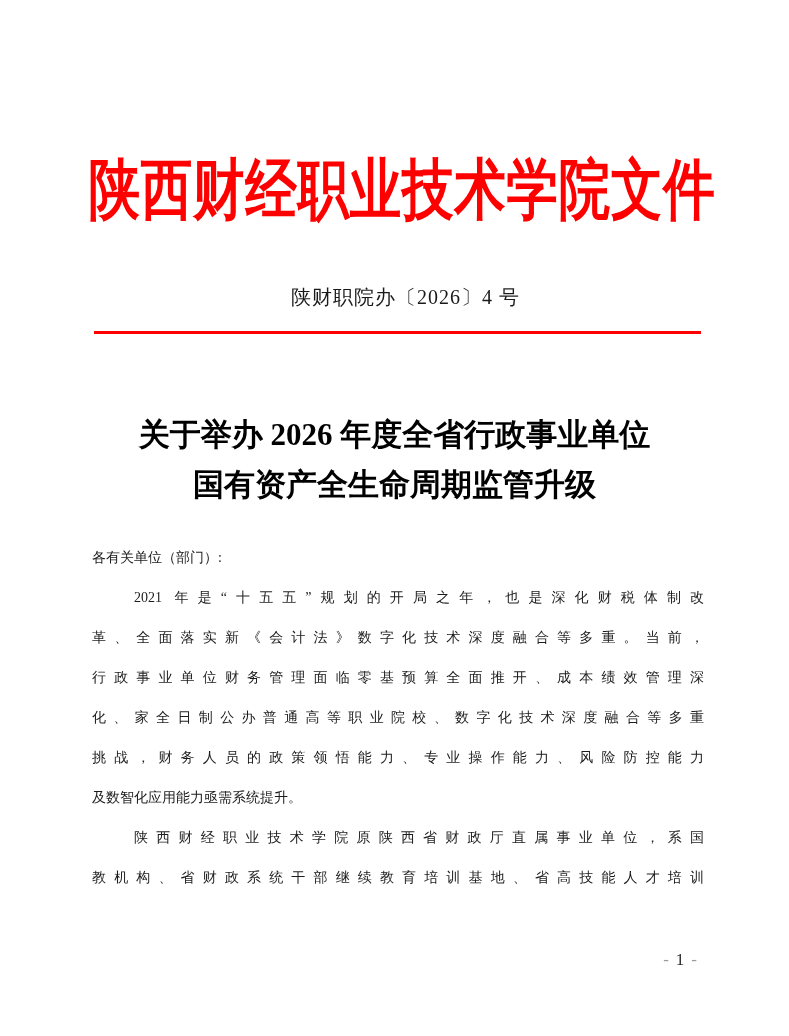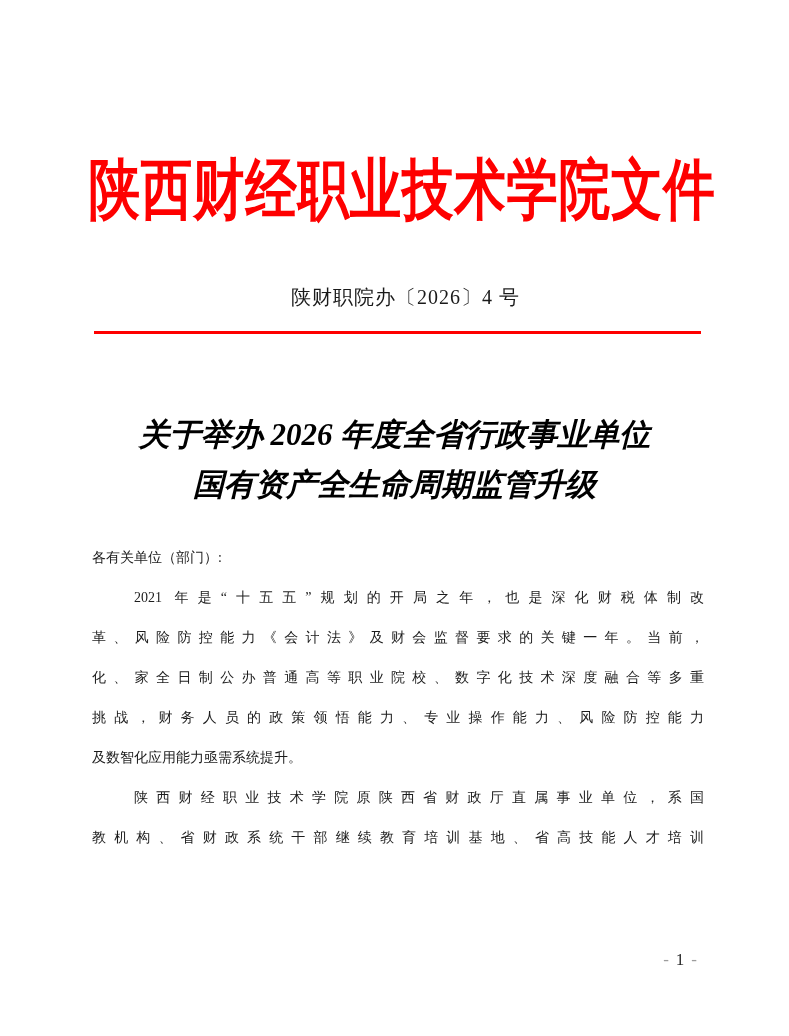--- a/index.html
+++ b/index.html
@@ -60,21 +60,20 @@
     left: 0;
     width: 100%;
     text-align: center;
     font-weight: bold;
     color: #000000;
     font-size: 31px;
     line-height: 50px;
   }
   .doc-title-line {
     white-space: nowrap;
-    font-style: italic;
   }
   .body-block {
     position: absolute;
     top: 538px;
     left: 92px;
     width: 612px;
     font-size: 14px;
     line-height: 40px;
     color: #1c1c1c;
   }
@@ -121,21 +120,22 @@
   <div class="doc-title">
     <div class="doc-title-line">关于举办 2026 年度全省行政事业单位</div>
     <div class="doc-title-line">国有资产全生命周期监管升级</div>
   </div>
 
   <div class="body-block">
     <div class="body-line salutation">各有关单位（部门）:</div>
     <div>
 
     <div class="body-line indent full">2021 年是“十五五”规划的开局之年，也是深化财税体制改</div>
-        <div class="body-line full">革、风险防控能力《会计法》及财会监督要求的关键一年。当前，</div>
+        <div class="body-line full">革、全面落实新《会计法》数字化技术深度融合等多重。当前，</div>
+        <div class="body-line full">行政事业单位财务管理面临零基预算全面推开、成本绩效管理深</div>
         <div class="body-line full">化、家全日制公办普通高等职业院校、数字化技术深度融合等多重</div>
         <div class="body-line full">挑战，财务人员的政策领悟能力、专业操作能力、风险防控能力</div>
         <div class="body-line">及数智化应用能力亟需系统提升。</div>
         <div class="body-line indent full">陕西财经职业技术学院原陕西省财政厅直属事业单位，系国</div>
         <div class="body-line full">教机构、省财政系统干部继续教育培训基地、省高技能人才培训</div>
       </div>
   </div>
 
   <div class="page-number">
     <span class="dash">-</span><span class="num">1</span><span class="dash">-</span>

